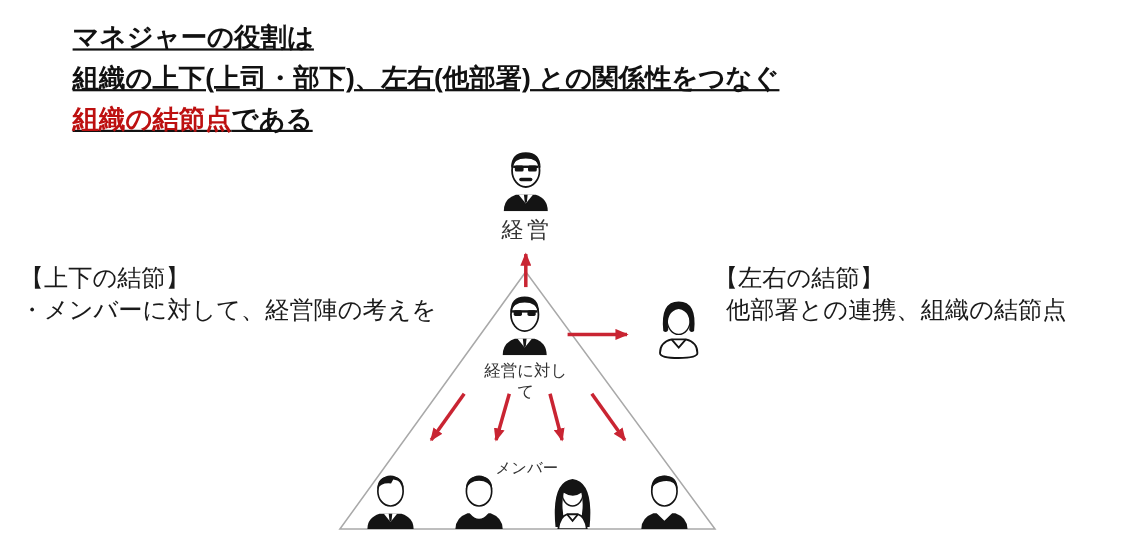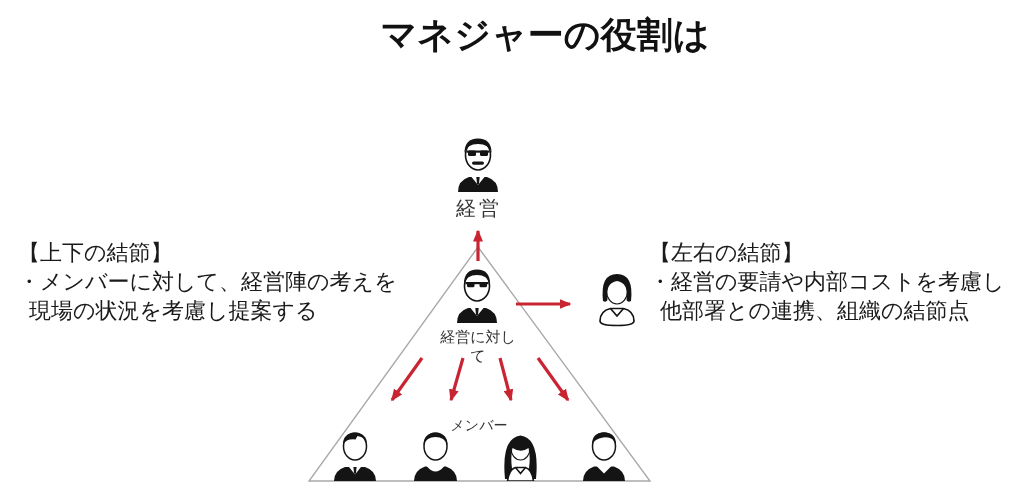--- a/index.html
+++ b/index.html
@@ -9,22 +9,22 @@
     --icon-black:#141414;
     --text-black:#1a1a1a;
     --label-gray:#333333;
   }
   html,body{margin:0;padding:0;background:#fff;}
   .slide{
     position:relative;width:1024px;height:500px;background:#fff;overflow:hidden;
     font-family:"Liberation Sans","DejaVu Sans",sans-serif;color:var(--text-black);
   }
   .title{
-    position:absolute;left:66px;right:0;top:16px;text-align:center;
-    font-size:36px;font-weight:bold;line-height:37px;color:#111;
+    position:absolute;left:66px;right:0;top:16px;
+    font-size:24px;font-weight:bold;line-height:37px;color:#111;text-decoration:underline;
   }
   .title .red{color:var(--title-accent-red);}
   .note{
     position:absolute;font-size:22px;line-height:29px;color:var(--text-black);
     white-space:nowrap;
   }
   .note-left{left:18px;top:238px;width:402px;}
   .note-right{left:649px;top:238px;width:374px;}
   .note .indent{padding-left:11px;}
   .net{position:absolute;left:280px;top:130px;}
@@ -40,31 +40,31 @@
   .lbl-mgr{left:433px;top:328px;width:90px;font-size:15px;}
   .lbl-member{left:446px;top:417px;width:66px;font-size:14px;}
 </style>
 </head>
 <body>
 
 <div class="slide">
 
   <div class="title">
     <div>マネジャーの役割は</div>
+    <div>組織の上下(上司・部下)、左右(他部署) との関係性をつなぐ</div>
+    <div><span class="red">組織の結節点</span><span>である</span></div>
   </div>
 
   <div class="note note-left">
     <div>【上下の結節】</div>
     <div>・メンバーに対して、経営陣の考えを</div>
-    <div class="indent">現場の状況を考慮し提案する</div>
   </div>
 
   <div class="note note-right">
     <div>【左右の結節】</div>
-    <div>・経営の要請や内部コストを考慮し</div>
     <div class="indent">他部署との連携、組織の結節点</div>
   </div>
 
   <svg class="net" viewBox="0 0 480 370" width="480" height="370">
     <defs>
       <marker id="ah" markerWidth="12" markerHeight="10" refX="10.5" refY="5" orient="auto" markerUnits="userSpaceOnUse">
         <path d="M0,0 L12,5 L0,10 Z"></path>
       </marker>
     </defs>
     <polygon class="tri" points="198,117 29,351 370,351"></polygon>

